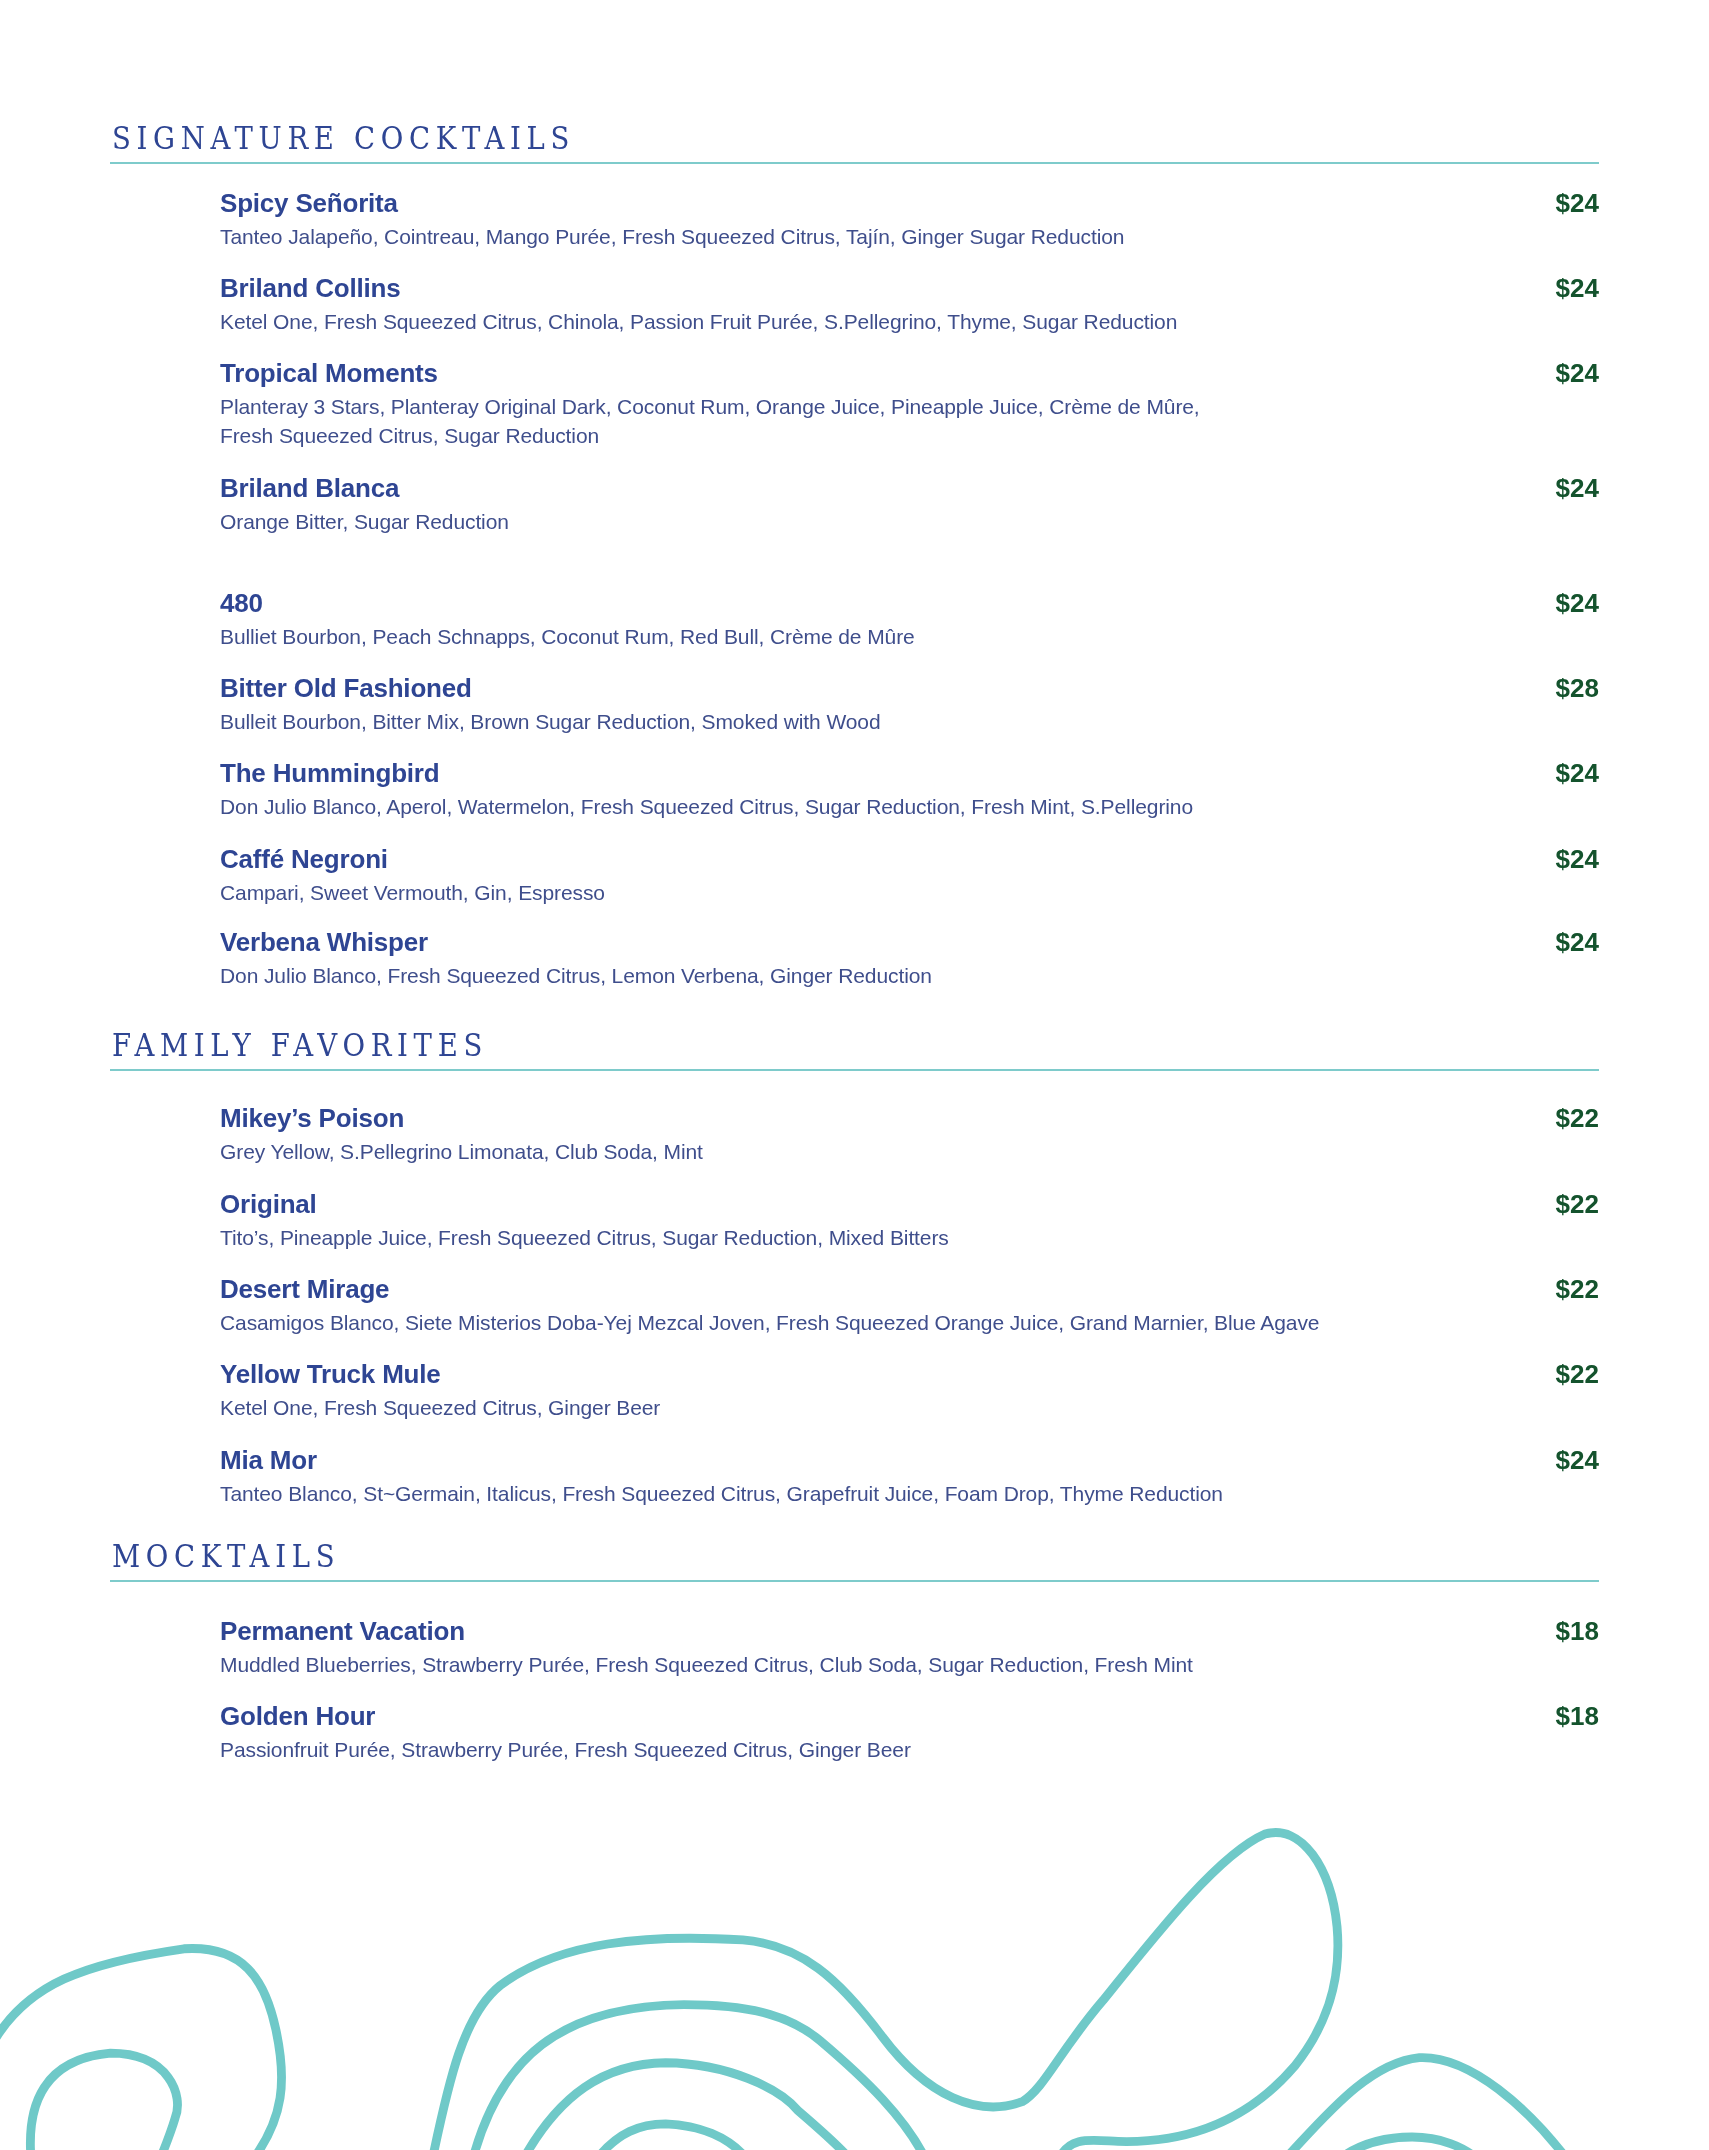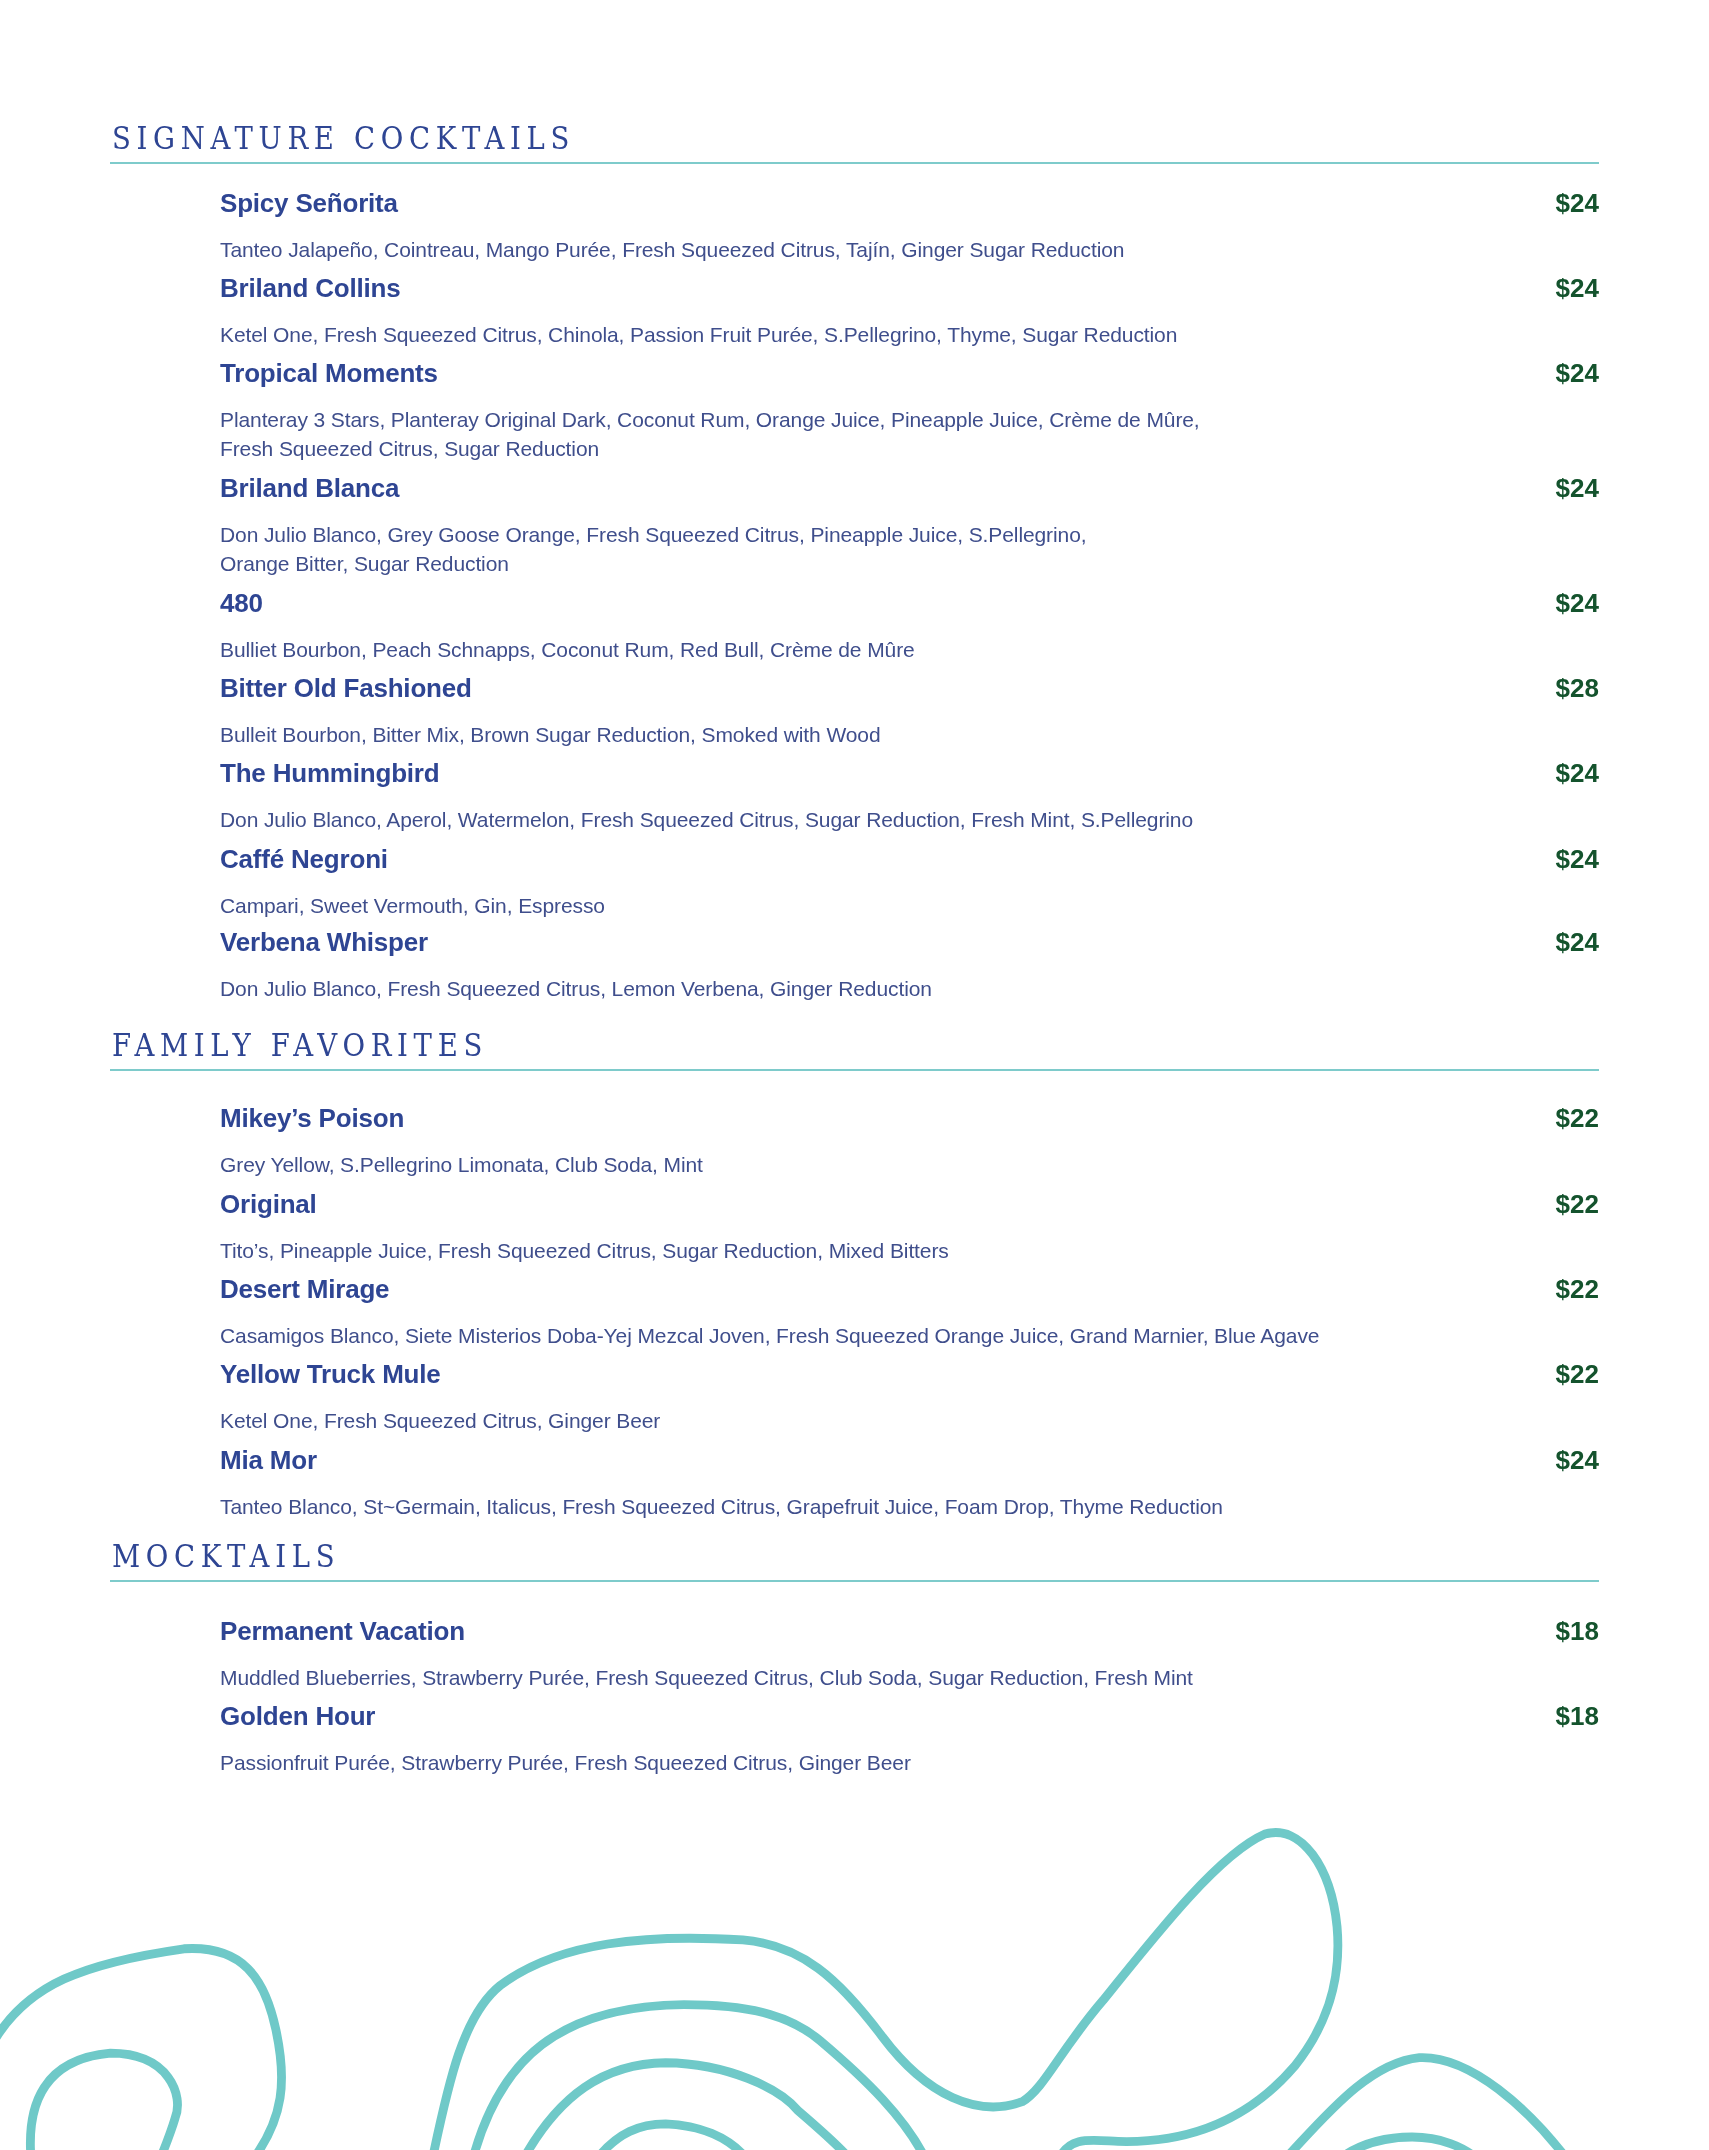--- a/index.html
+++ b/index.html
@@ -29,21 +29,21 @@
   .item-price {
     position: absolute; right: 0; top: 0;
     font-family: "Liberation Sans", sans-serif;
     font-weight: bold; font-size: 26px; color: #14532d;
     white-space: nowrap; line-height: 1;
   }
   .item-desc {
     position: absolute; left: 0; top: 32px;
     font-family: "Liberation Sans", sans-serif;
     font-weight: normal; font-size: 21px; color: #3F4E8C;
-    line-height: 29px; width: 1250px; letter-spacing: -0.1px; margin-top: 13px;
+    line-height: 29px; width: 1250px; letter-spacing: -0.1px;
   }
   .item-desc span { display: block; white-space: nowrap; }
   .deco { position: absolute; left: 0; top: 0; width: 1710px; height: 2151px; pointer-events: none; }
 </style>
 </head>
 <body>
 
 <div class="page">
 
   <div class="section" style="top:122px;">
@@ -69,21 +69,20 @@
       <div class="item-price">$24</div>
       <div class="item-desc">
           <span>Planteray 3 Stars, Planteray Original Dark, Coconut Rum, Orange Juice, Pineapple Juice, Crème de Mûre,</span>
           <span>Fresh Squeezed Citrus, Sugar Reduction</span>
         </div>
     </div>
     <div class="item" style="top:353px;">
       <div class="item-name">Briland Blanca</div>
       <div class="item-price">$24</div>
       <div class="item-desc">
-          <span>Don Julio Blanco, Grey Goose Orange, Fresh Squeezed Citrus, Pineapple Juice, S.Pellegrino,</span>
           <span>Orange Bitter, Sugar Reduction</span>
         </div>
     </div>
     <div class="item" style="top:468px;">
       <div class="item-name">480</div>
       <div class="item-price">$24</div>
       <div class="item-desc">
           <span>Bulliet Bourbon, Peach Schnapps, Coconut Rum, Red Bull, Crème de Mûre</span>
         </div>
     </div>

